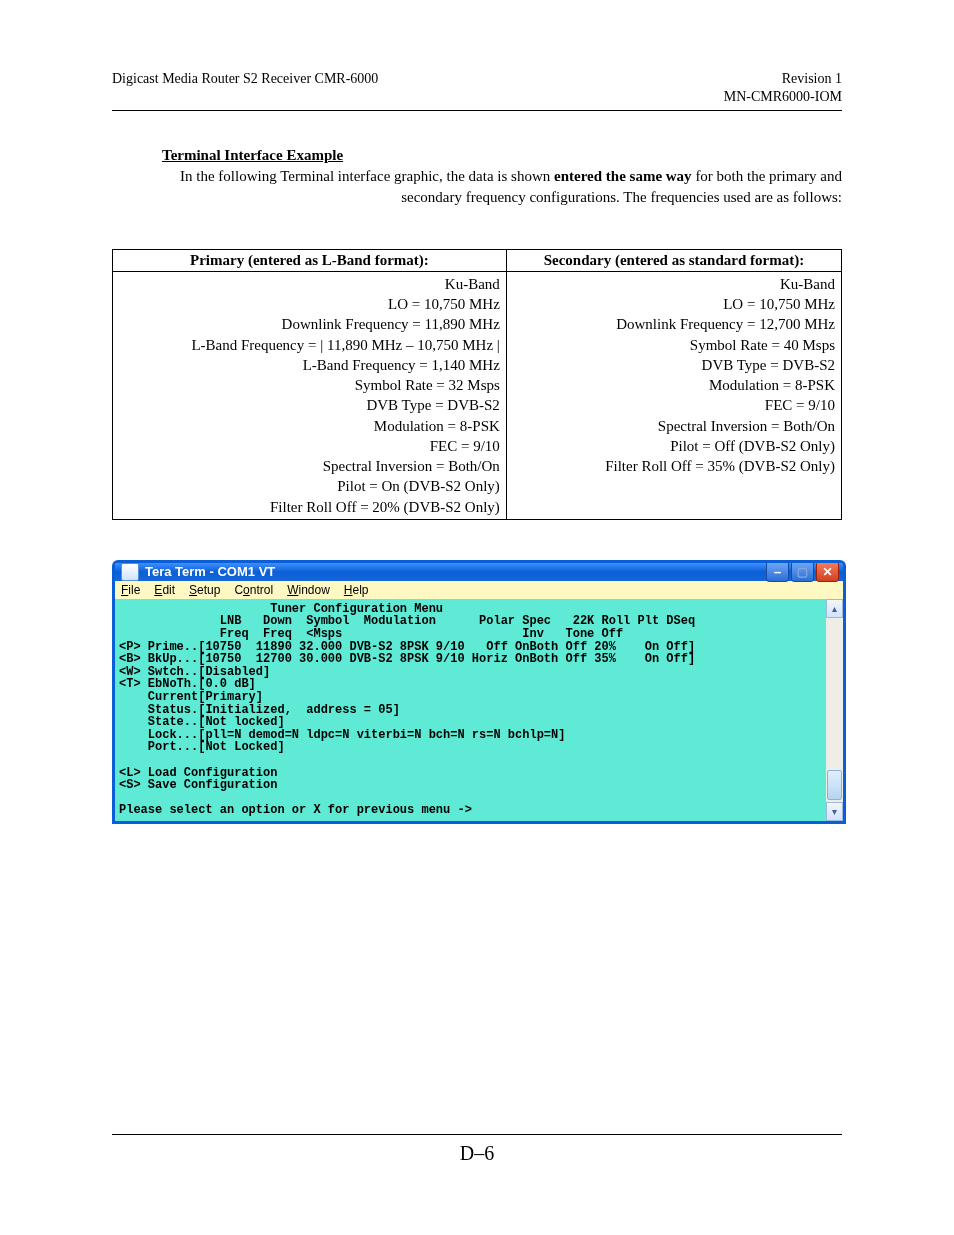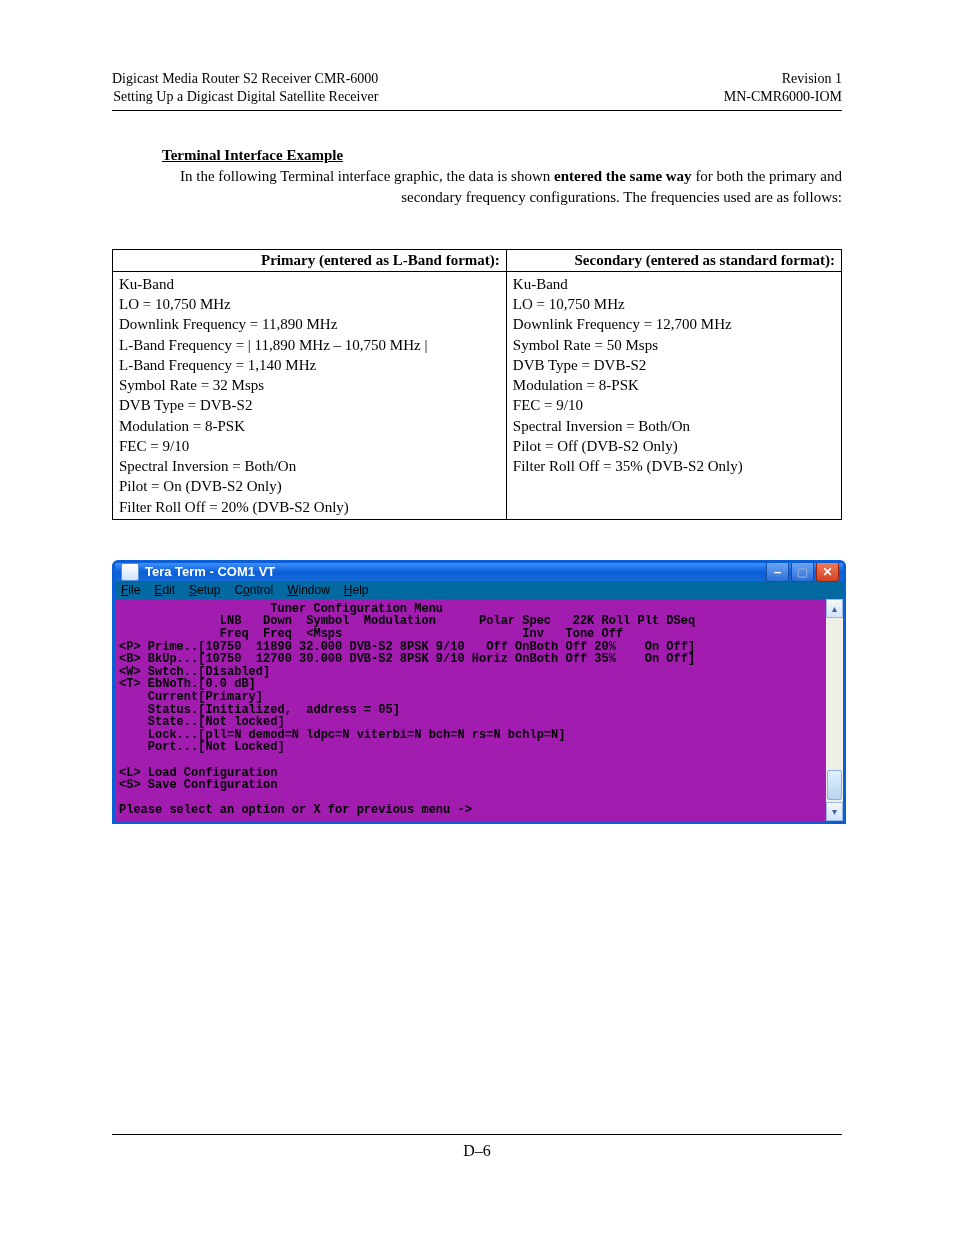--- a/index.html
+++ b/index.html
@@ -37,22 +37,23 @@
   .cfg-table {
     width: 100%;
     border-collapse: collapse;
     margin-top: 42px;
   }
   .cfg-table th, .cfg-table td {
     border: 1px solid #000;
     padding: 2px 6px 2px 6px;
     font-size: 15px;
     vertical-align: top;
-  }
-  .cfg-table th { font-weight: bold; text-align: right; }
+    text-align: right;
+  }
+  .cfg-table th { font-weight: bold; text-align: center; }
   .cell-lines { line-height: 1.35; }
 
   
   .tt-window {
     margin-top: 40px;
     width: 728px;
     border: 3px solid #0a5fd7;
     border-radius: 6px 6px 0 0;
     box-shadow: 0 0 0 1px #7fa8e0 inset;
     overflow: hidden;
@@ -87,32 +88,32 @@
   .tt-btn-min, .tt-btn-max {
     background: linear-gradient(#6fa8f8, #2a6fd8);
     border: 1px solid #1a4ca0;
   }
   .tt-btn-max { color: #88a8d8; }
   .tt-btn-close {
     background: linear-gradient(#f08060, #d44020);
     border: 1px solid #a02000;
   }
   .tt-menubar {
-    background: #0369a1;
+    background: #fef9c3;
     font-size: 12px;
     padding: 2px 6px;
     display: flex;
     gap: 14px;
     color: #000;
   }
   .tt-menubar span u { text-decoration: underline; }
 
   .tt-body-wrap {
     display: flex;
-    background: #a21caf;
+    background: #5eead4;
   }
   .tt-body {
     flex: 1 1 auto;
     font-family: "Courier New", monospace;
     font-size: 12px;
     font-weight: bold;
     white-space: pre;
     padding: 4px 2px 4px 4px;
     line-height: 1.05;
     overflow: hidden;
@@ -139,33 +140,32 @@
     border: 1px solid #8faedc; border-radius: 2px;
   }
 
   .footer-line {
     margin-top: 310px;
     border: none;
     border-top: 1px solid #000;
   }
   .footer-num {
     text-align: center;
-    font-size: 16px;
+    font-size: 20px;
     margin-top: 4px;
   }
 </style>
 </head>
 <body>
 
 <div class="page">
 
   <div class="header-row">
     <div class="header-left">
       <div>Digicast Media Router S2 Receiver CMR-6000</div>
-      <div>Setting Up a Digicast Digital Satellite Receiver</div>
     </div>
     <div class="header-right">
       <div>Revision 1</div>
       <div>MN-CMR6000-IOM</div>
     </div>
   </div>
   <hr class="rule">
 
   <div class="section-indent">
     <div class="section-title">Terminal Interface Example</div>
@@ -194,21 +194,21 @@
           <div>Modulation = 8-PSK</div>
           <div>FEC = 9/10</div>
           <div>Spectral Inversion = Both/On</div>
           <div>Pilot = On (DVB-S2 Only)</div>
           <div>Filter Roll Off = 20% (DVB-S2 Only)</div>
         </td>
         <td class="cell-lines">
           <div>Ku-Band</div>
           <div>LO = 10,750 MHz</div>
           <div>Downlink Frequency = 12,700 MHz</div>
-          <div>Symbol Rate = 50 Msps</div>
+          <div>Symbol Rate = 40 Msps</div>
           <div>DVB Type = DVB-S2</div>
           <div>Modulation = 8-PSK</div>
           <div>FEC = 9/10</div>
           <div>Spectral Inversion = Both/On</div>
           <div>Pilot = Off (DVB-S2 Only)</div>
           <div>Filter Roll Off = 35% (DVB-S2 Only)</div>
         </td>
       </tr>
     </tbody>
   </table>

